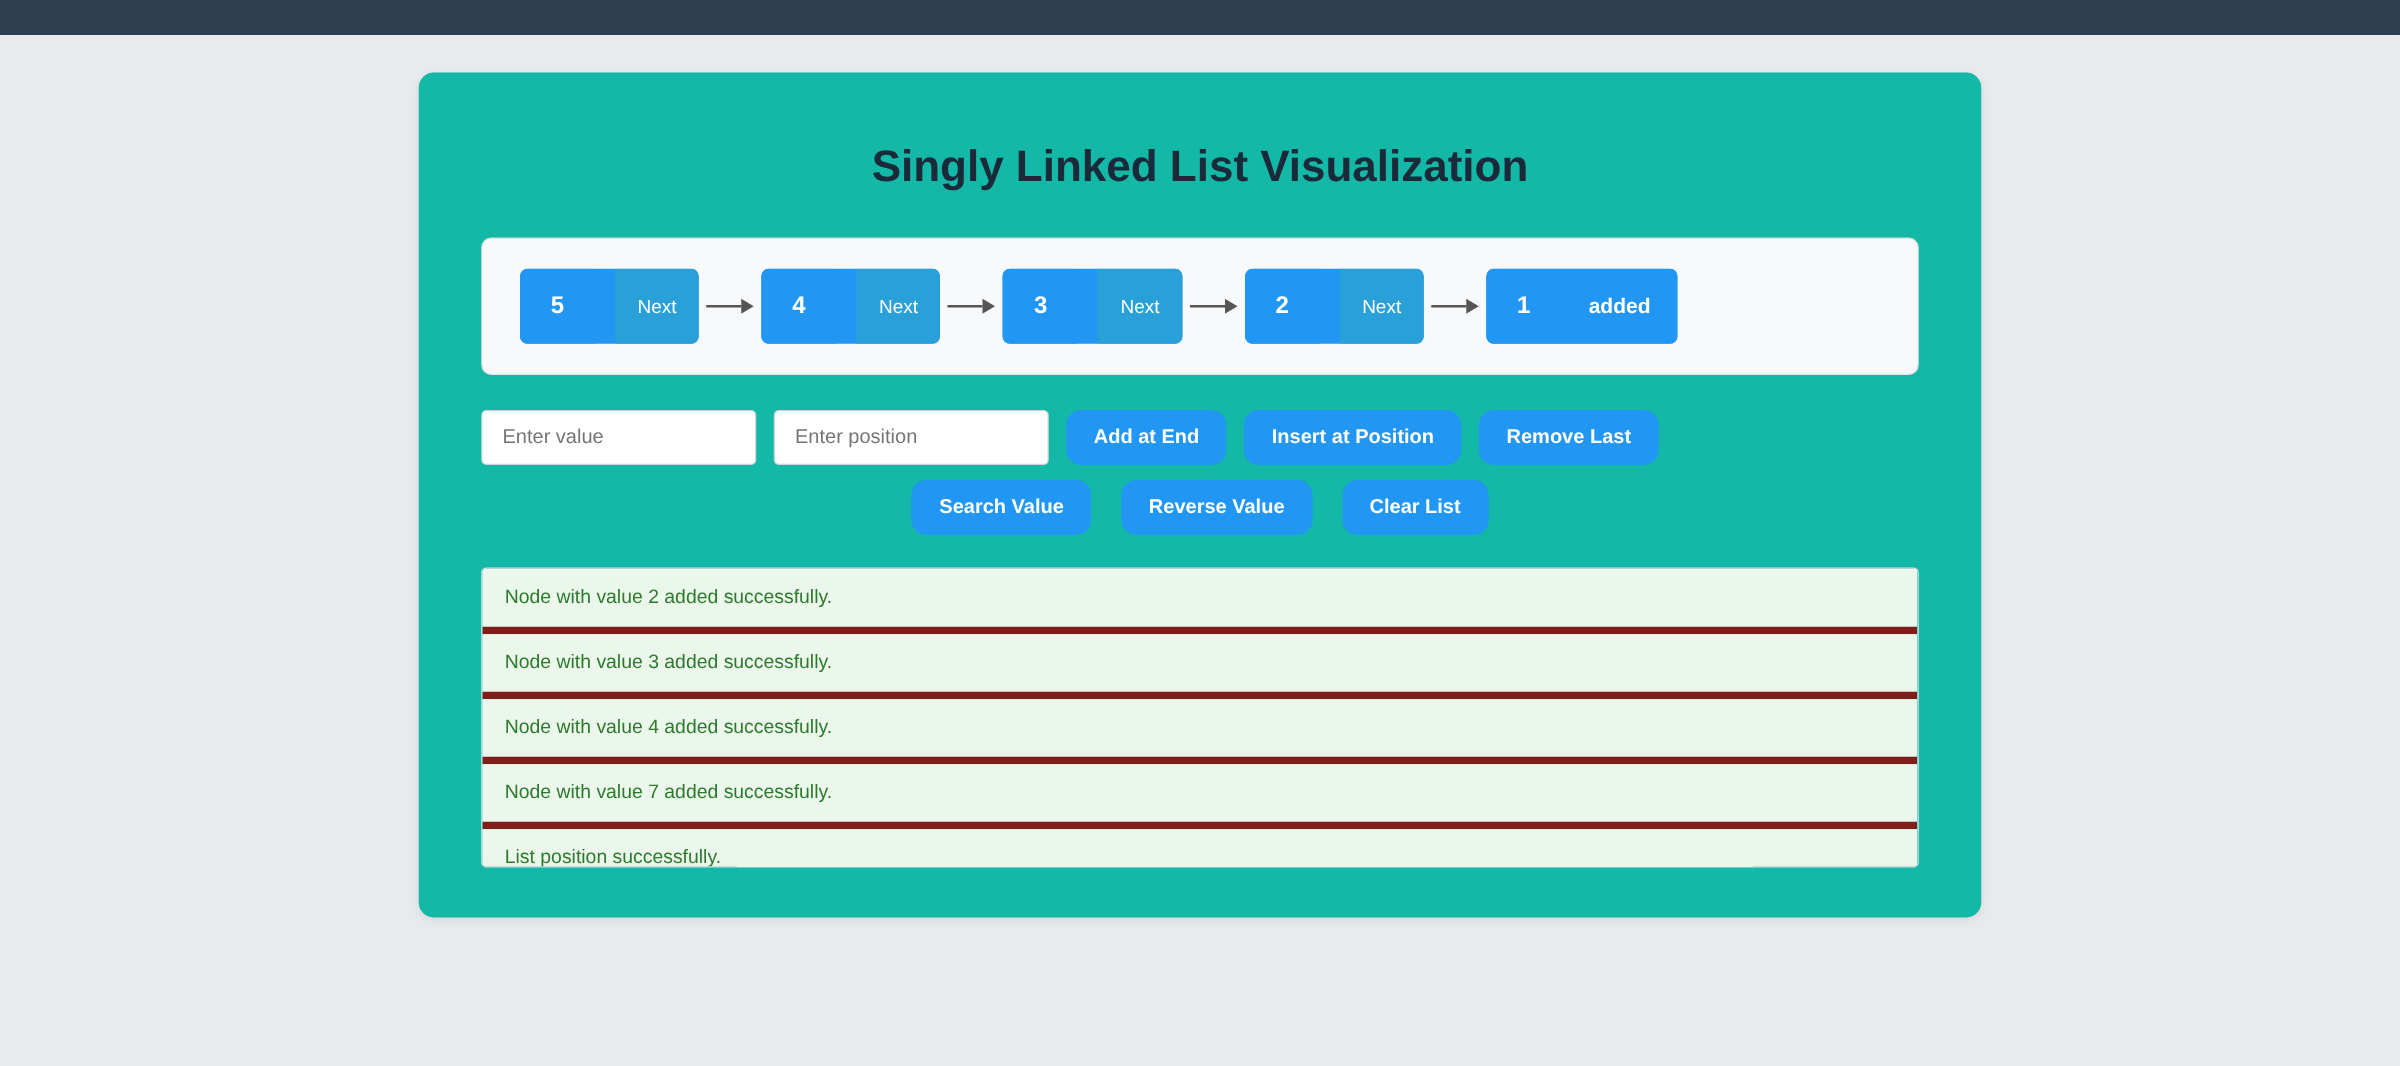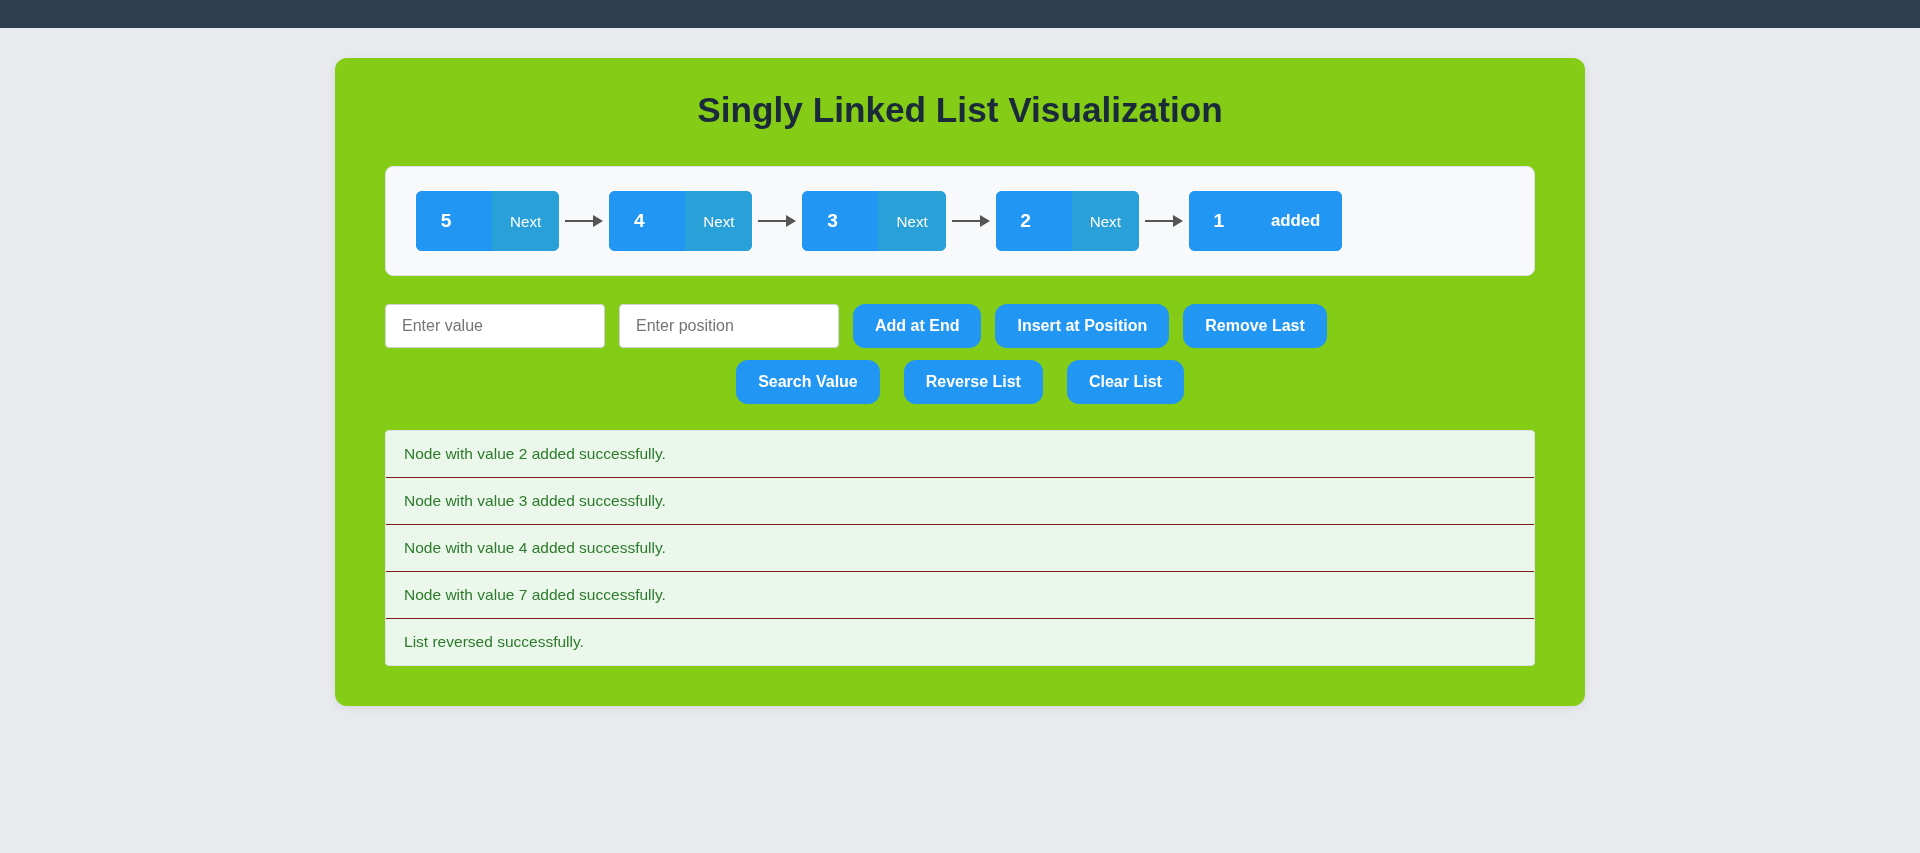--- a/index.html
+++ b/index.html
@@ -17,23 +17,23 @@
     }
 
     .page-wrapper {
       display: flex;
       justify-content: center;
       align-items: flex-start;
       padding: 30px 140px;
     }
 
     .card {
-      background: #84cc16;
+      background: #14b8a6;
       border-radius: 12px;
-      padding: 32px 50px 40px 50px;
+      padding: 56px 50px 40px 50px;
       width: 100%;
       max-width: 1250px;
       box-shadow: 0 2px 8px rgba(0,0,0,0.08);
     }
 
     .page-title {
       text-align: center;
       font-size: 2.2rem;
       font-weight: 700;
       color: #1a2a3a;
@@ -182,21 +182,21 @@
       max-height: 240px;
       overflow-y: scroll;
       background: #fff;
     }
 
     .log-entry {
       padding: 14px 18px;
       font-size: 0.97rem;
       color: #2d7a2d;
       background: #eaf7ea;
-      border-bottom: 1px solid #7f1d1d;
+      border-bottom: 6px solid #7f1d1d;
     }
 
     .log-entry:last-child {
       border-bottom: none;
     }
 
     
     .log-area::-webkit-scrollbar {
       width: 14px;
     }
@@ -258,26 +258,26 @@
     <div class="controls-row1">
       <input class="text-input" type="text" placeholder="Enter value" style="">
       <input class="text-input" type="text" placeholder="Enter position" style="">
       <button class="btn">Add at End</button>
       <button class="btn">Insert at Position</button>
       <button class="btn">Remove Last</button>
     </div>
 
     <div class="controls-row2">
       <button class="btn">Search Value</button>
-      <button class="btn">Reverse List</button>
+      <button class="btn">Reverse Value</button>
       <button class="btn">Clear List</button>
     </div>
 
     <div class="log-area" id="log-container">
     <div class="log-entry">Node with value 2 added successfully.</div>
         <div class="log-entry">Node with value 3 added successfully.</div>
         <div class="log-entry">Node with value 4 added successfully.</div>
         <div class="log-entry">Node with value 7 added successfully.</div>
-        <div class="log-entry">List reversed successfully.</div>
+        <div class="log-entry">List position successfully.</div>
       </div>
 
   </div>
 </div>
 
 </body></html>

